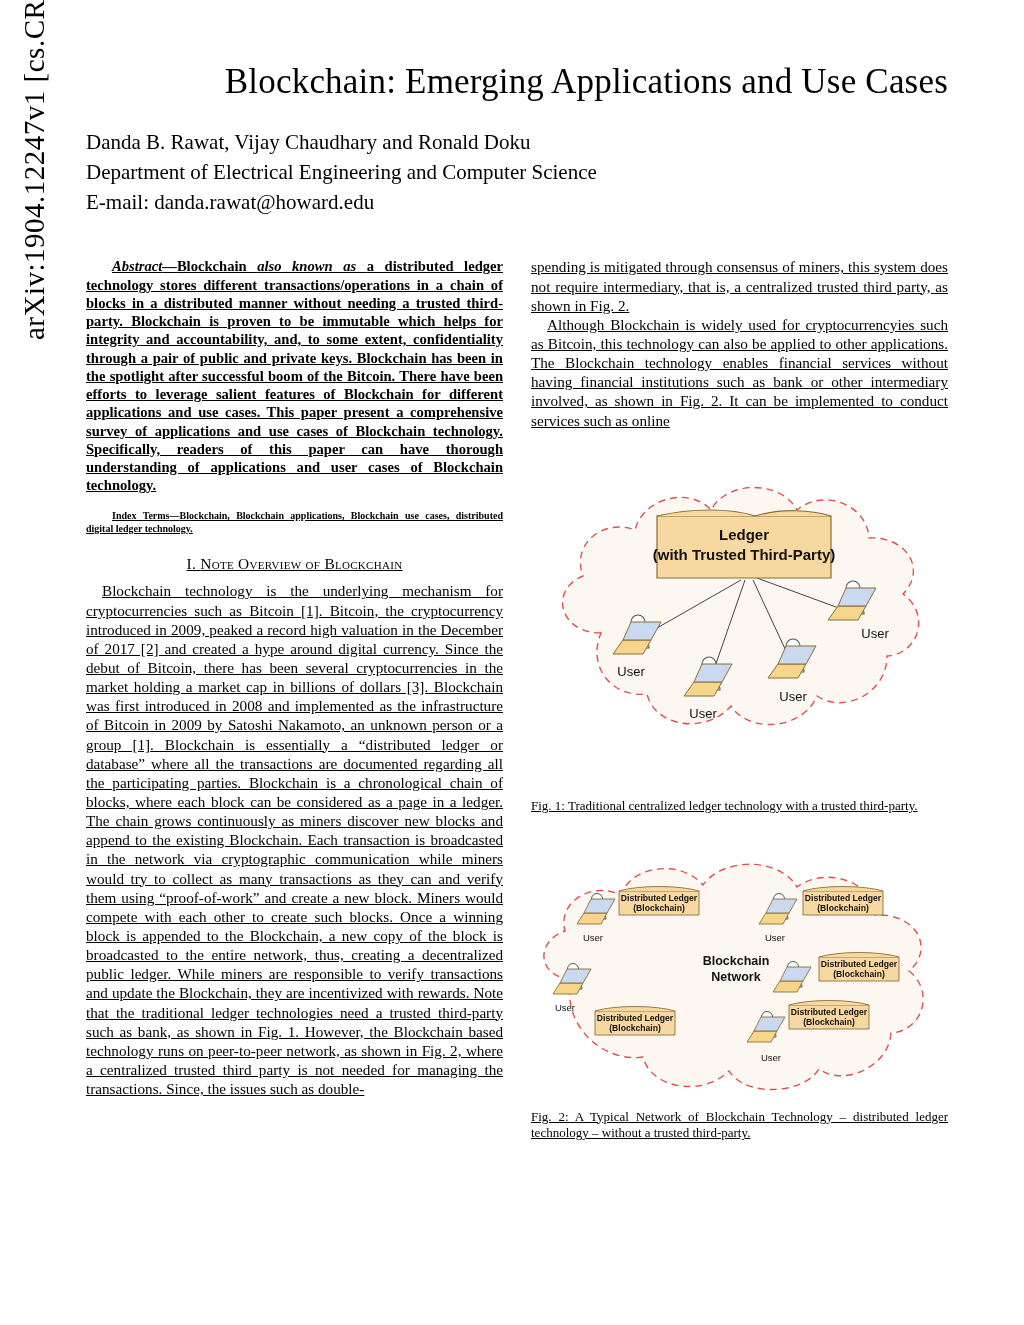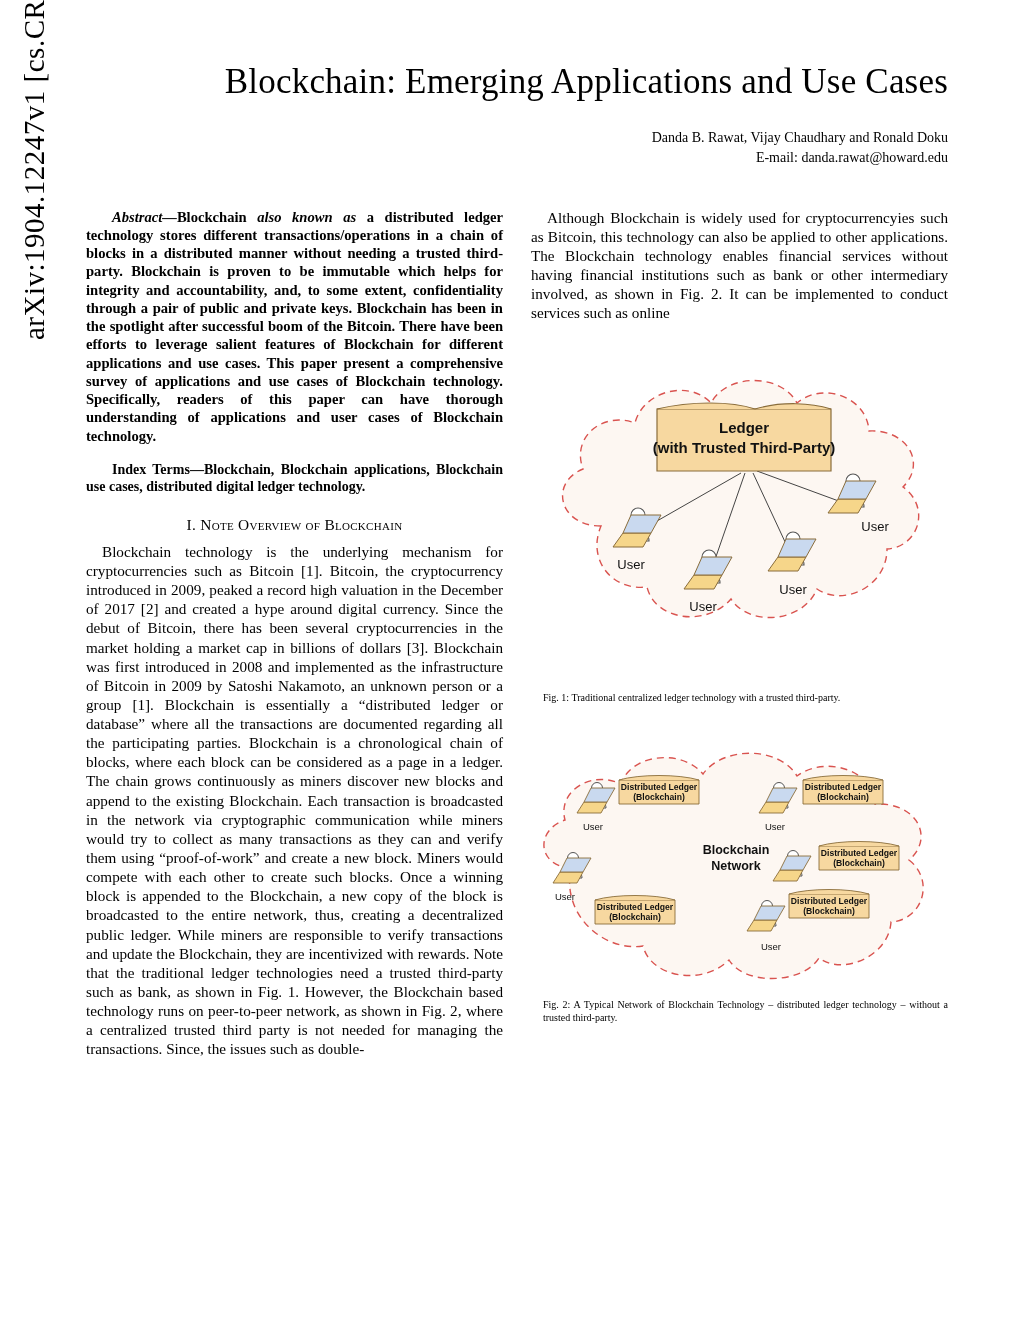--- a/index.html
+++ b/index.html
@@ -38,32 +38,32 @@
   .title {
     text-align: right;
     font-size: 35px;
     font-weight: normal;
     letter-spacing: 0.2px;
     margin: 0 0 26px 0;
     font-family: "Liberation Serif", serif;
   }
 
   .authors {
-    text-align: right;
-    font-size: 14px;
+    text-align: left;
+    font-size: 21px;
     line-height: 1.42;
   }
   .authors div { margin: 0; }
 
   .cols {
     display: flex;
     gap: 28px;
     margin-top: 40px;
   }
-  .col { width: 417px; }
+  .col { width: 417px; text-decoration: underline; }
 
   p {
     margin: 0;
     text-align: justify;
     font-size: 15.2px;
     line-height: 1.26;
     text-indent: 16px;
     hyphens: auto;
   }
   p.noindent { text-indent: 0; }
@@ -73,41 +73,40 @@
     font-size: 14.6px;
     line-height: 1.25;
     text-align: justify;
     text-indent: 26px;
   }
   .abstract .lead { font-style: italic; font-weight: bold; }
   .abstract .ital { font-style: italic; }
 
   .indexterms {
     font-weight: bold;
-    font-size: 14px;
+    font-size: 10px;
     line-height: 1.25;
     text-align: justify;
     text-indent: 26px;
     margin-top: 16px;
   }
 
   .section-head {
     text-align: center;
     font-size: 15.4px;
     margin: 20px 0 8px 0;
     font-variant: small-caps;
     letter-spacing: 0.3px;
   }
 
   .fig-caption {
-    font-size: 10px;
+    font-size: 13px;
     line-height: 1.3;
     text-align: justify;
     margin-top: 10px;
-    margin-left: 12px;
   }
 
   .figure-box { margin-top: 28px; }
 
   
   .cloud-wrap { position: relative; }
 
   svg { display: block; }
 
   .lbl {
@@ -121,39 +120,41 @@
 <body>
 
 <div class="arxiv-stamp">arXiv:1904.12247v1  [cs.CR]  28 Apr 2019</div>
 
 <div class="page">
 
   <h1 class="title">Blockchain: Emerging Applications and Use Cases</h1>
 
   <div class="authors">
     <div>Danda B. Rawat, Vijay Chaudhary and Ronald Doku</div>
+    <div>Department of Electrical Engineering and Computer Science</div>
     <div>E-mail: danda.rawat@howard.edu</div>
   </div>
 
   <div class="cols">
 
     <div class="col">
 
       <div class="abstract"><span class="lead">Abstract</span><span class="lead">—</span><span>Blockchain </span><span class="ital">also known as </span><span>a distributed ledger technology stores different transactions/operations in a chain of blocks in a distributed manner without needing a trusted third-party. Blockchain is proven to be immutable which helps for integrity and accountability, and, to some extent, confidentiality through a pair of public and private keys. Blockchain has been in the spotlight after successful boom of the Bitcoin. There have been efforts to leverage salient features of Blockchain for different applications and use cases. This paper present a comprehensive survey of applications and use cases of Blockchain technology. Specifically, readers of this paper can have thorough understanding of applications and user cases of Blockchain technology.</span></div>
 
       <div class="indexterms"><span class="lead">Index Terms</span><span>—</span><span>Blockchain, Blockchain applications, Blockchain use cases, distributed digital ledger technology.</span></div>
 
       <div class="section-head"><span>I.</span> <span>Note Overview of Blockchain</span></div>
 
       <p>Blockchain technology is the underlying mechanism for cryptocurrencies such as Bitcoin [1]. Bitcoin, the cryptocurrency introduced in 2009, peaked a record high valuation in the December of 2017 [2] and created a hype around digital currency. Since the debut of Bitcoin, there has been several cryptocurrencies in the market holding a market cap in billions of dollars [3]. Blockchain was first introduced in 2008 and implemented as the infrastructure of Bitcoin in 2009 by Satoshi Nakamoto, an unknown person or a group [1]. Blockchain is essentially a “distributed ledger or database” where all the transactions are documented regarding all the participating parties. Blockchain is a chronological chain of blocks, where each block can be considered as a page in a ledger. The chain grows continuously as miners discover new blocks and append to the existing Blockchain. Each transaction is broadcasted in the network via cryptographic communication while miners would try to collect as many transactions as they can and verify them using “proof-of-work” and create a new block. Miners would compete with each other to create such blocks. Once a winning block is appended to the Blockchain, a new copy of the block is broadcasted to the entire network, thus, creating a decentralized public ledger. While miners are responsible to verify transactions and update the Blockchain, they are incentivized with rewards. Note that the traditional ledger technologies need a trusted third-party such as bank, as shown in Fig. 1. However, the Blockchain based technology runs on peer-to-peer network, as shown in Fig. 2, where a centralized trusted third party is not needed for managing the transactions. Since, the issues such as double-</p>
 
     </div>
 
     <div class="col">
 
+      <p class="noindent">spending is mitigated through consensus of miners, this system does not require intermediary, that is, a centralized trusted third party, as shown in Fig. 2.</p>
       <p>Although Blockchain is widely used for cryptocurrencyies such as Bitcoin, this technology can also be applied to other applications. The Blockchain technology enables financial services without having financial institutions such as bank or other intermediary involved, as shown in Fig. 2. It can be implemented to conduct services such as online</p>
 
       <div class="figure-box">
         <div class="cloud-wrap">
           <svg width="417" height="330" viewBox="0 0 417 330">
 
             <path d="M70 175
                      C 28 175, 18 132, 52 118
                      C 40 86, 72 60, 104 72
                      C 112 40, 158 28, 180 52

